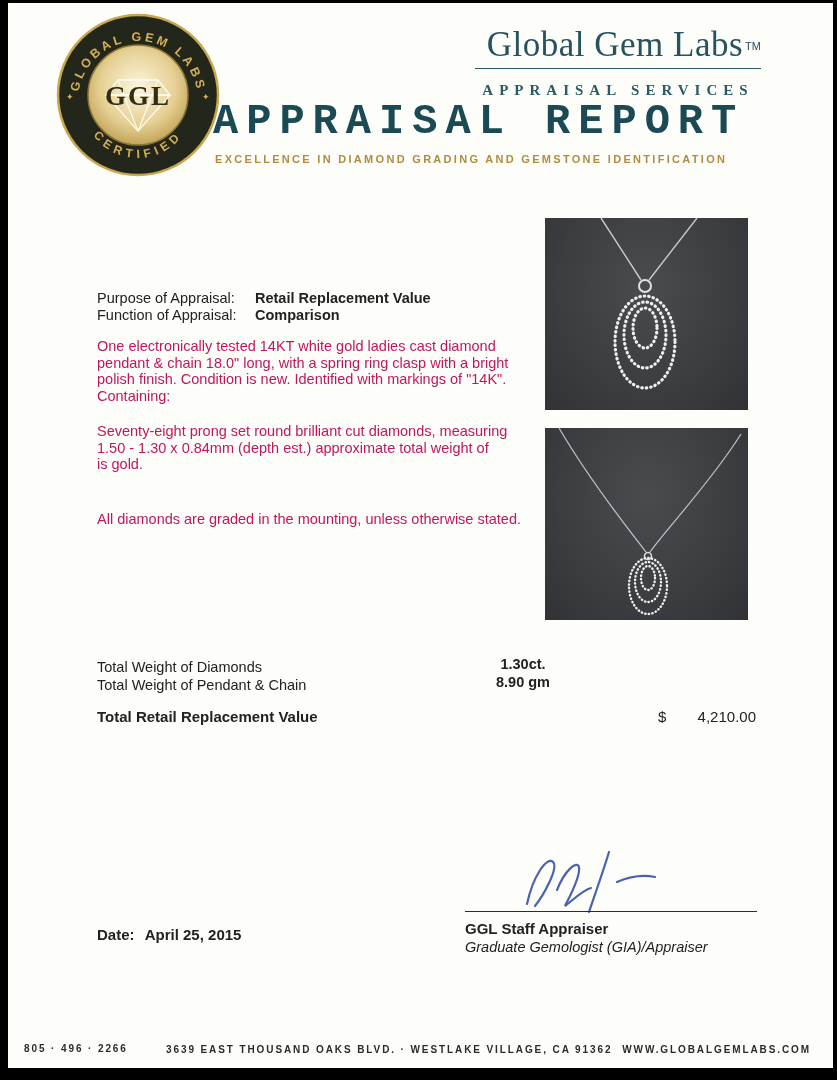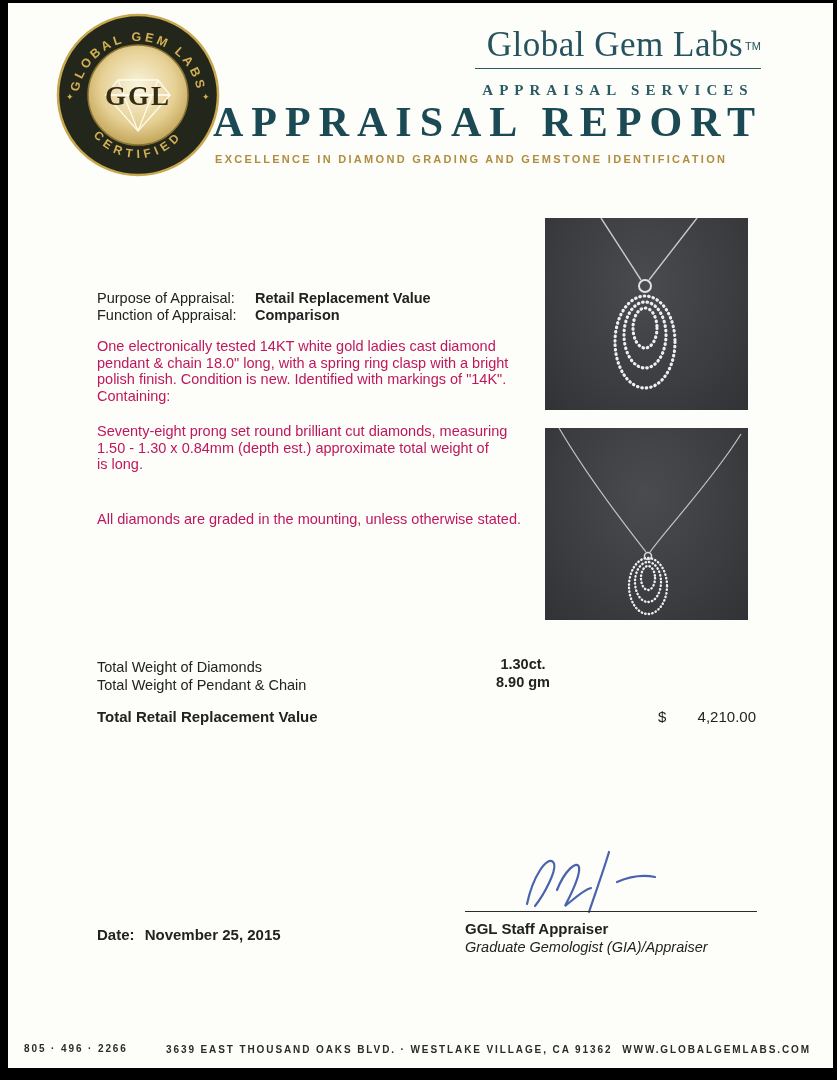--- a/index.html
+++ b/index.html
@@ -10,21 +10,21 @@
 
   
   .seal { position:absolute; left:48px; top:10px; }
   .brand-block { position:absolute; top:22px; right:72px; width:286px; text-align:right; }
   .brand-name { font-family:"Liberation Serif", serif; font-size:35px; color:#26535d;
                 letter-spacing:0.5px; white-space:nowrap; }
   .brand-tm { font-size:11px; vertical-align:super; color:#26535d; margin-left:2px; }
   .brand-services { margin-top:3px; border-top:1.5px solid #2a5a63; padding-top:13px;
                     text-align:center; font-family:"Liberation Serif", serif;
                     font-size:15px; letter-spacing:6px; color:#2a5a63; font-weight:bold; }
-  .report-title { position:absolute; left:205px; top:95px; font-family:Liberation Serif, serif;
+  .report-title { position:absolute; left:205px; top:95px; font-family:Liberation Mono, monospace;
                   font-size:42px; font-weight:bold; letter-spacing:8px; color:#1b4a54;
                   white-space:nowrap; }
   .report-tagline { position:absolute; left:207px; top:150px; font-size:11px; font-weight:bold;
                     letter-spacing:2.3px; color:#b08d3f; white-space:nowrap; }
 
   
   .photo { position:absolute; width:203px; height:192px;
            background:radial-gradient(ellipse at 50% 35%, #4a4b4f 0%, #3c3d41 60%, #313236 100%); }
   .photo-1 { left:537px; top:215px; }
   .photo-2 { left:537px; top:425px; }
@@ -148,21 +148,21 @@
     <div class="para para-1">
       <div>One electronically tested 14KT white gold ladies cast diamond</div>
       <div>pendant &amp; chain 18.0" long,  with a spring ring clasp with a bright</div>
       <div>polish finish. Condition is new.   Identified with markings of "14K".</div>
       <div>Containing:</div>
     </div>
 
     <div class="para para-2">
       <div>Seventy-eight prong set round brilliant cut diamonds, measuring</div>
       <div>1.50 - 1.30 x 0.84mm (depth est.) approximate total weight of</div>
-      <div>is long.</div>
+      <div>is gold.</div>
     </div>
 
     <div class="para para-note">All diamonds are graded in the mounting, unless otherwise stated.</div>
 
     <div class="tot-label tot-row1-l">Total Weight of Diamonds</div>
     <div class="tot-val tot-row1-v">1.30ct.</div>
     <div class="tot-label tot-row2-l">Total Weight of Pendant &amp; Chain</div>
     <div class="tot-val tot-row2-v">8.90 gm</div>
 
     <div class="grand-label">Total Retail Replacement Value</div>
@@ -180,21 +180,21 @@
           <path d="M 104,36 C 118,30 132,29 142,31"></path>
         </g>
       </svg>
     </div>
     <div class="sig-line"></div>
     <div class="sig-name">GGL Staff Appraiser</div>
     <div class="sig-title">Graduate Gemologist (GIA)/Appraiser</div>
 
     <div class="date-row">
       <span>Date:</span>
-      <span class="dv">November 25, 2015</span>
+      <span class="dv">April 25, 2015</span>
     </div>
 
     <div class="footer-item foot-phone">805 · 496 · 2266</div>
     <div class="footer-item foot-addr">3639 EAST THOUSAND OAKS BLVD. · WESTLAKE VILLAGE, CA 91362</div>
     <div class="footer-item foot-web">WWW.GLOBALGEMLABS.COM</div>
 
   </div>
 </div>
 
 </body></html>

